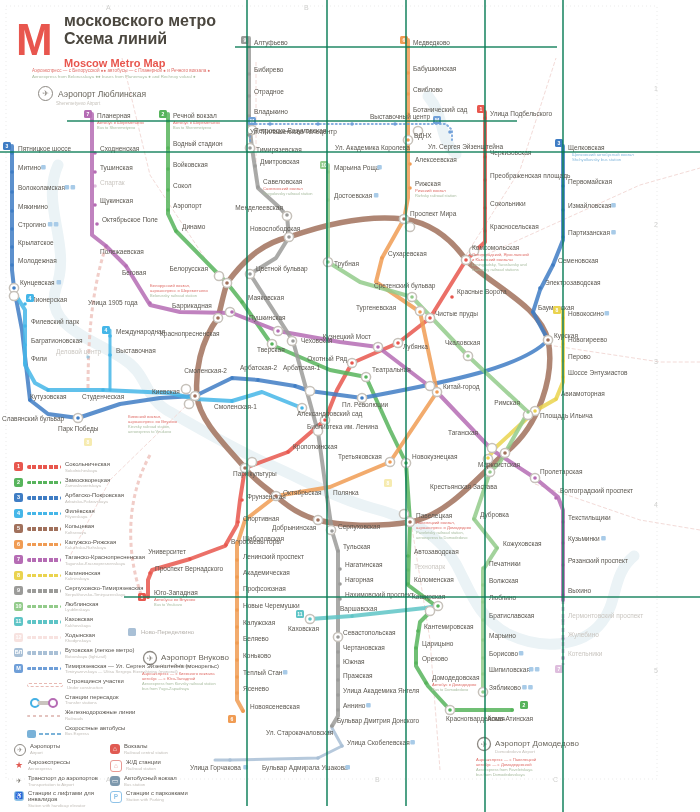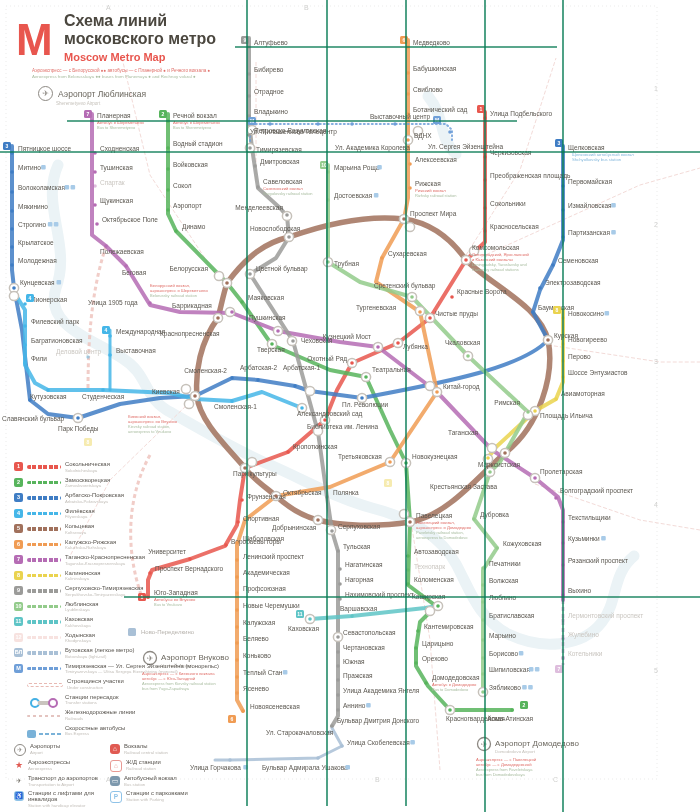--- a/index.html
+++ b/index.html
@@ -4,21 +4,21 @@
 <style>
   html,body{margin:0;padding:0;background:#fff;}
   #stage{position:relative;width:700px;height:812px;background:#fff;overflow:hidden;
          font-family:"Liberation Sans",sans-serif;}
   #mapsvg{position:absolute;left:0;top:0;}
   
   #header{position:absolute;left:16px;top:12px;width:260px;}
   #logo{position:absolute;left:0;top:6px;font-size:44px;font-weight:bold;color:#e8564e;line-height:1;}
   #titles{margin-left:48px;}
   .title-line{font-size:16px;font-weight:bold;color:#4b473f;line-height:1.15;}
-  .subtitle{font-size:11px;font-weight:bold;color:#e8564e;margin-top:2px;}
+  .subtitle{font-size:11px;font-weight:bold;color:#e8564e;margin-top:8px;}
   #hdr-note{position:absolute;left:32px;top:68px;width:230px;}
   .note-red{font-size:4.6px;color:#e0706a;line-height:1.3;}
   .note-grn{font-size:4.4px;color:#a9bda0;line-height:1.3;}
   #hdr-airport{position:absolute;left:38px;top:86px;}
   .ap-row{display:flex;align-items:center;}
   .ap-icon{width:13px;height:13px;border:1.3px solid #8d8983;border-radius:50%;color:#8d8983;
            font-size:8px;line-height:13px;text-align:center;margin-right:5px;background:#fff;}
   .ap-name{font-size:8.5px;color:#6b675e;}
   .ap-en{font-size:4.6px;color:#c6c2bb;margin-left:18px;}
   
@@ -1036,22 +1036,22 @@
       <line x1="563" y1="0" x2="563" y2="812" stroke="#0b7c56" stroke-width="1.6" opacity="0.9"></line>
       <line x1="235" y1="47" x2="557" y2="47" stroke="#0b7c56" stroke-width="1.6" opacity="0.9"></line>
       <line x1="67" y1="121" x2="517" y2="121" stroke="#0b7c56" stroke-width="1.6" opacity="0.9"></line>
       <line x1="0" y1="152" x2="700" y2="152" stroke="#0b7c56" stroke-width="1.6" opacity="0.9"></line>
       <line x1="124" y1="597" x2="700" y2="597" stroke="#0b7c56" stroke-width="1.6" opacity="0.9"></line>
     </svg>
 
   <div id="header">
     <div id="logo">М</div>
     <div id="titles">
+      <div class="title-line">московского метро</div>
       <div class="title-line">Схема линий</div>
-      <div class="title-line">московского метро</div>
       <div class="subtitle">Moscow Metro Map</div>
     </div>
   </div>
   <div id="hdr-note">
     <div class="note-red">Аэроэкспресс — с Белорусской ●● автобусы — с Планерной ● и Речного вокзала ●</div>
     <div class="note-grn">Aeroexpress from Belorusskaya ●● buses from Planernaya ● and Rechnoy vokzal ●</div>
   </div>
   <div id="hdr-airport">
     <div class="ap-row">
       <div class="ap-icon">✈</div>

